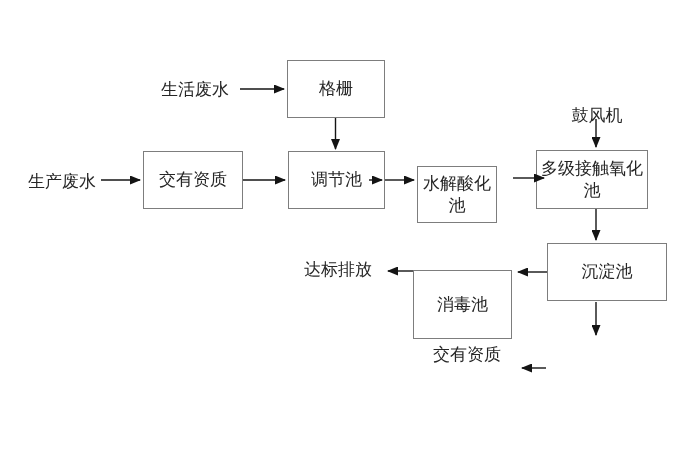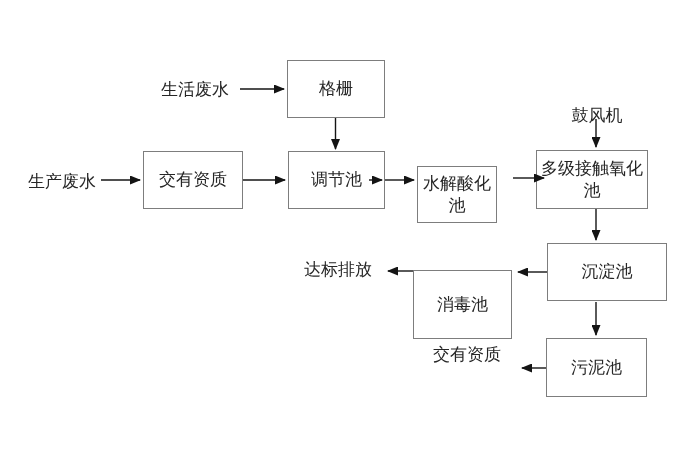--- a/index.html
+++ b/index.html
@@ -75,23 +75,20 @@
   </div>
   <div class="node" id="node-oxidation">
     <span class="node-label">多级接触氧化池</span>
   </div>
   <div class="node" id="node-sedimentation">
     <span class="node-label">沉淀池</span>
   </div>
   <div class="node" id="node-disinfection">
     <span class="node-label">消毒池</span>
   </div>
-  <div class="node" id="node-sludge">
-    <span class="node-label">污泥池</span>
-  </div>
 
   <div class="flabel" id="label-domestic">生活废水</div>
   <div class="flabel" id="label-production">生产废水</div>
   <div class="flabel" id="label-blower">鼓风机</div>
   <div class="flabel" id="label-discharge">达标排放</div>
   <div class="flabel" id="label-qualified">
     <div>交有资质</div>
   </div>
 
   <svg class="connectors" viewBox="0 0 697 463" xmlns="http://www.w3.org/2000/svg">

